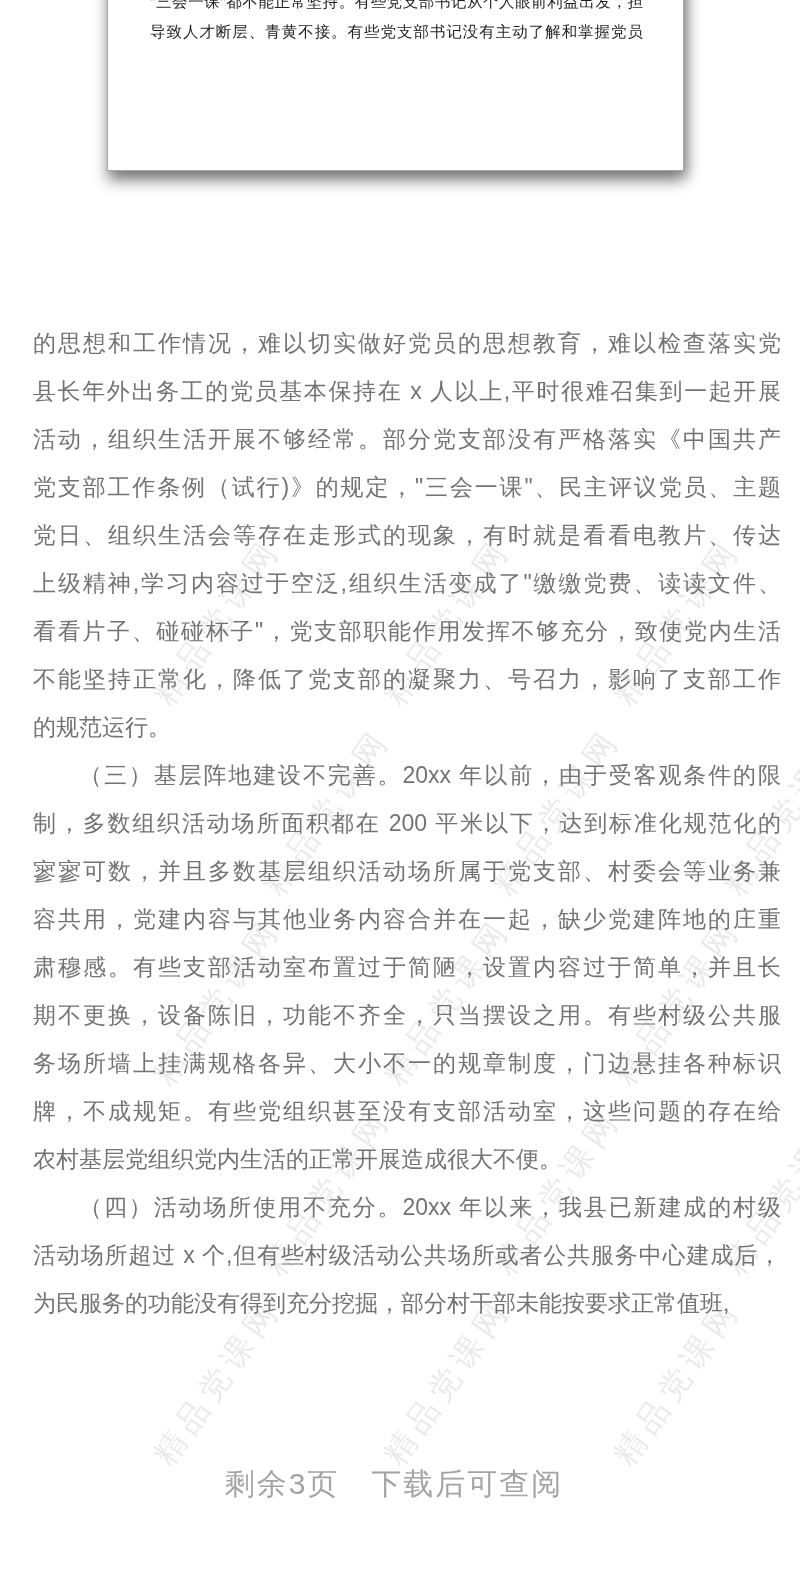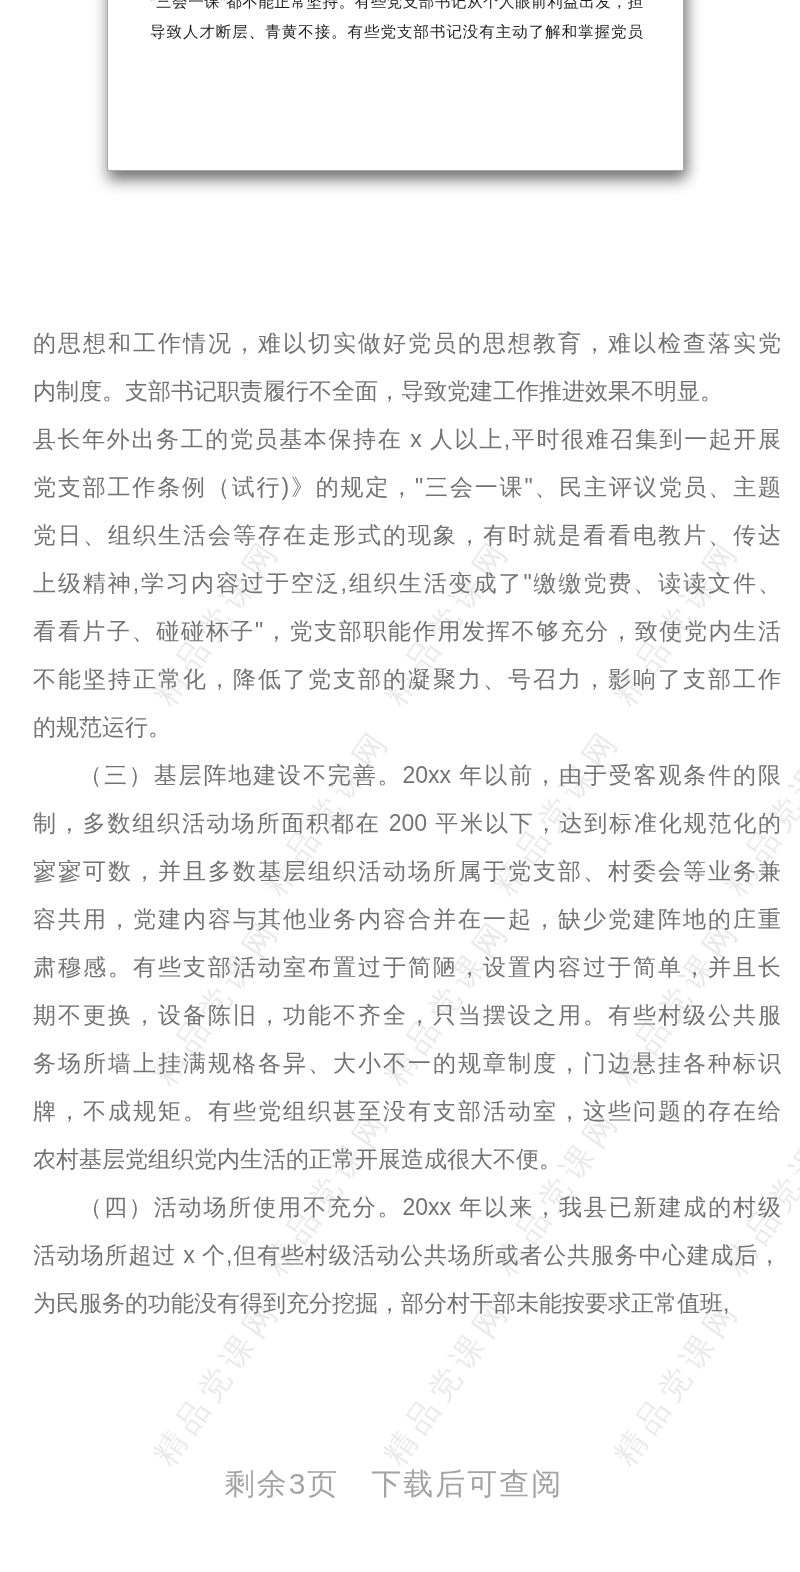--- a/index.html
+++ b/index.html
@@ -99,24 +99,24 @@
   <div class="preview-card">
     <div class="card-text">
         <div class="card-line">"三会一课"都不能正常坚持。有些党支部书记从个人眼前利益出发，担</div>
         <div class="card-line">导致人才断层、青黄不接。有些党支部书记没有主动了解和掌握党员</div>
       </div>
   </div>
 
   <div class="doc-text">
       <div class="para">
         <div class="line">的思想和工作情况，难以切实做好党员的思想教育，难以检查落实党</div>
-        <div class="line para-end">内制度。支部书记职责履行不全面，导致党建工作推进效果不明显。</div>
       </div>
       <div class="para">
         <div class="line">县长年外出务工的党员基本保持在 x 人以上,平时很难召集到一起开展</div>
+        <div class="line">活动，组织生活开展不够经常。部分党支部没有严格落实《中国共产</div>
         <div class="line">党支部工作条例（试行)》的规定，"三会一课"、民主评议党员、主题</div>
         <div class="line">党日、组织生活会等存在走形式的现象，有时就是看看电教片、传达</div>
         <div class="line">上级精神,学习内容过于空泛,组织生活变成了"缴缴党费、读读文件、</div>
         <div class="line">看看片子、碰碰杯子"，党支部职能作用发挥不够充分，致使党内生活</div>
         <div class="line">不能坚持正常化，降低了党支部的凝聚力、号召力，影响了支部工作</div>
         <div class="line para-end">的规范运行。</div>
       </div>
       <div class="para">
         <div class="line indent">（三）基层阵地建设不完善。20xx 年以前，由于受客观条件的限</div>
         <div class="line">制，多数组织活动场所面积都在 200 平米以下，达到标准化规范化的</div>

